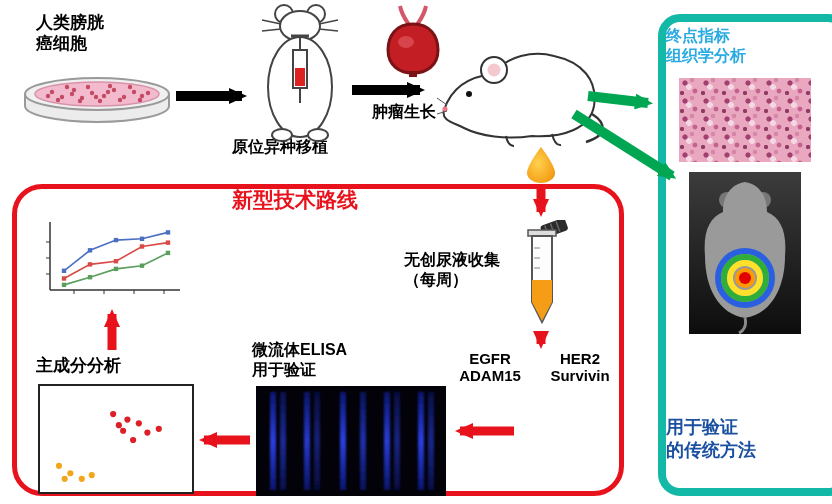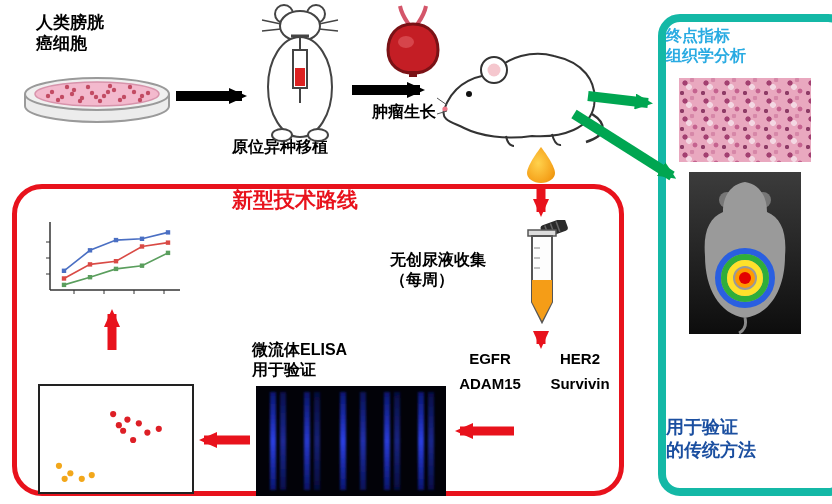--- a/index.html
+++ b/index.html
@@ -37,24 +37,24 @@
   .route-box{position:absolute;left:12px;top:184px;width:612px;height:312px;
              border:5px solid #e8121c;border-radius:30px;box-sizing:border-box;background:transparent;}
   .lbl-route-title{left:232px;top:187px;width:175px;color:#e8121c;font-size:21px;}
   .lbl-score{left:50px;top:192px;width:104px;}
   .fig-scorechart{left:34px;top:216px;width:152px;height:88px;background:#fff;}
   .lbl-pca{left:36px;top:355px;width:116px;font-size:17px;}
   .fig-scatter{left:38px;top:384px;width:156px;height:110px;background:#fff;
                border:2px solid #222;box-sizing:border-box;}
   .lbl-elisa{left:252px;top:340px;width:155px;}
   .fig-elisa{left:256px;top:386px;width:190px;height:110px;}
-  .lbl-urine{left:390px;top:250px;width:118px;}
+  .lbl-urine{left:404px;top:250px;width:118px;}
   .fig-tube{left:512px;top:220px;width:60px;height:112px;}
   .markers{position:absolute;left:444px;top:350px;width:180px;display:grid;
-           grid-template-columns:92px 88px;row-gap:8px;font-weight:bold;font-size:15px;}
+           grid-template-columns:92px 88px;font-weight:bold;font-size:15px;}
   .markers span{text-align:center;}
   .overlay{position:absolute;left:0;top:0;width:832px;height:504px;pointer-events:none;}
 </style>
 </head>
 <body>
 
 <div class="canvas">
 
   <div class="label lbl-cells">人类膀胱
 癌细胞</div>
@@ -209,20 +209,21 @@
         <rect x="131.8" y="24.44" width="4.4" height="4.4" fill="#d94a45"></rect>
         <polyline points="30,68.88 56,61.2 82,52.879999999999995 108,49.68 134,36.88" fill="none" stroke="#5a9e5d" stroke-width="1.6"></polyline>
         <rect x="27.8" y="66.67999999999999" width="4.4" height="4.4" fill="#5a9e5d"></rect>
         <rect x="53.8" y="59" width="4.4" height="4.4" fill="#5a9e5d"></rect>
         <rect x="79.8" y="50.67999999999999" width="4.4" height="4.4" fill="#5a9e5d"></rect>
         <rect x="105.8" y="47.48" width="4.4" height="4.4" fill="#5a9e5d"></rect>
         <rect x="131.8" y="34.68" width="4.4" height="4.4" fill="#5a9e5d"></rect>
       </g>
   </svg>
 
+  <div class="label lbl-pca">主成分分析</div>
   <svg class="fig fig-scatter" viewBox="0 0 156 110">
     <g id="pca-dots">
         <circle cx="75.03999999999999" cy="29.120000000000005" r="3.2" fill="#dd1f26"></circle>
         <circle cx="89.83999999999999" cy="34.879999999999995" r="3.2" fill="#dd1f26"></circle>
         <circle cx="101.68" cy="38.72" r="3.2" fill="#dd1f26"></circle>
         <circle cx="85.4" cy="46.400000000000006" r="3.2" fill="#dd1f26"></circle>
         <circle cx="110.56" cy="48.32000000000001" r="3.2" fill="#dd1f26"></circle>
         <circle cx="95.76" cy="56" r="3.2" fill="#dd1f26"></circle>
         <circle cx="122.4" cy="44.480000000000004" r="3.2" fill="#dd1f26"></circle>
         <circle cx="80.96000000000001" cy="40.64" r="3.2" fill="#dd1f26"></circle>

